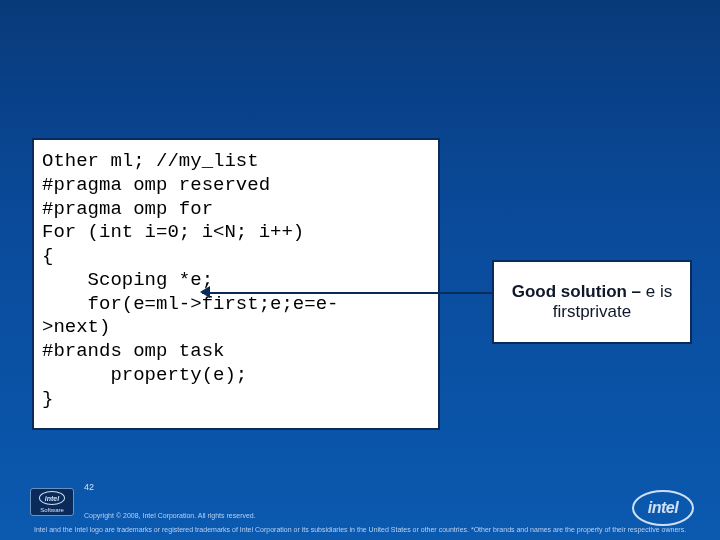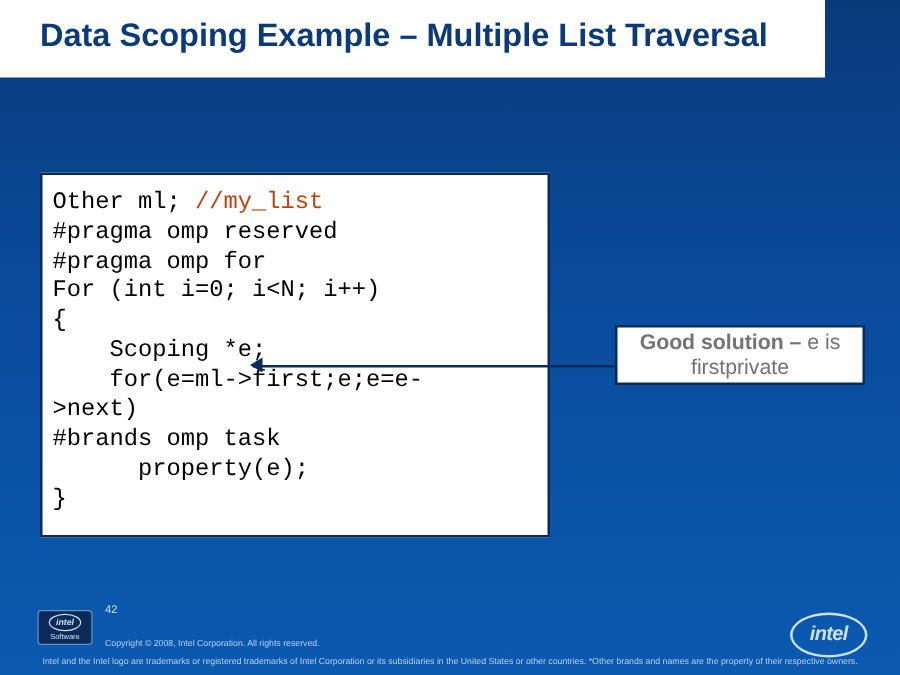--- a/index.html
+++ b/index.html
@@ -28,33 +28,33 @@
     width: 408px; height: 292px;
     background: #ffffff;
     border: 2px solid #0a2a5a;
     padding: 10px 12px 10px 8px;
     font-family: "Courier New", Courier, monospace;
     font-size: 19px;
     line-height: 1.25;
     color: #000;
     white-space: pre;
   }
-  .code-box .comment { color: #c2410c; }
+  .code-box .comment { color: #000000; }
   .callout {
     position: absolute;
     top: 260px; left: 492px;
-    width: 200px; height: 48px;
+    width: 200px; height: 84px;
     background: #ffffff;
     border: 2px solid #0a2a5a;
     display: flex;
     align-items: center;
     justify-content: center;
     text-align: center;
     font-size: 17px;
-    color: #737373;
+    color: #0f172a;
     padding: 4px 6px;
     line-height: 1.2;
   }
   .callout .bold { font-weight: bold; }
   .connector {
     position: absolute;
     top: 292px; left: 202px;
     width: 290px; height: 0;
     border-top: 2px solid #0a2a5a;
   }
@@ -126,23 +126,20 @@
     font-style: italic; font-weight: bold;
     font-size: 7px;
     margin-bottom: 2px;
   }
 </style>
 </head>
 <body>
 
 <div class="slide">
 
-  <div class="title-block">
-    <h1>Data Scoping Example – Multiple List Traversal</h1>
-  </div>
 
   <div class="code-box"><span>Other ml; </span><span class="comment">//my_list</span>
 <span>#pragma omp reserved</span>
 <span>#pragma omp for</span>
 <span>For (int i=0; i&lt;N; i++)</span>
 <span>{</span>
 <span>    Scoping *e;</span>
 <span>    for(e=ml-&gt;first;e;e=e-</span>
 <span>&gt;next)</span>
 <span>#brands omp task</span>

